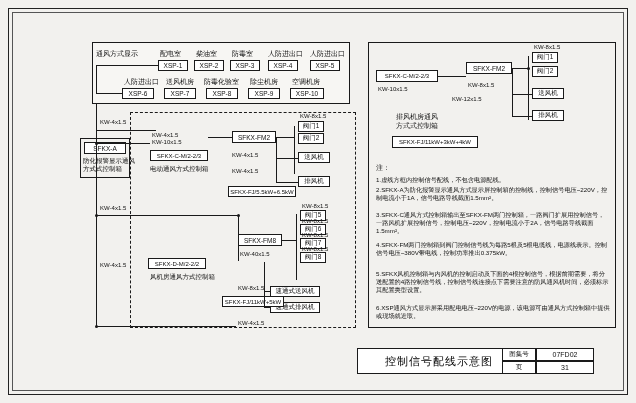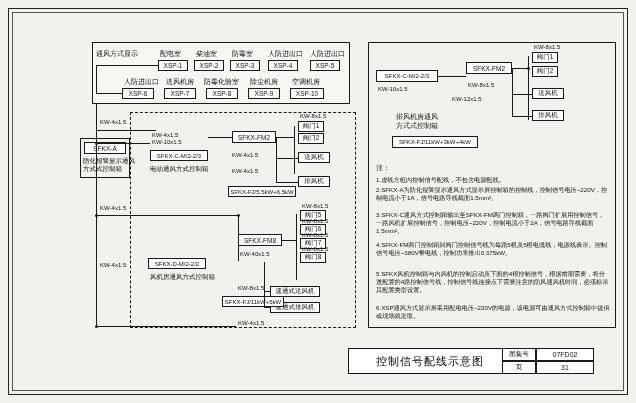--- a/index.html
+++ b/index.html
@@ -160,21 +160,21 @@
   <div class="lbl" style="left:396px;top:112px;font-size:7px;line-height:1.3;">排风机房通风<br>方式式控制箱</div>
 
   <div class="lbl" style="left:376px;top:164px;font-size:7px;">注：</div>
   <div class="note" style="left:376px;top:176px;width:234px;font-size:6.2px;">1.虚线方框内控制信号配线，不包含电源配线。</div>
   <div class="note" style="left:376px;top:186px;width:234px;font-size:6.2px;">2.SFKX-A为防化报警显示通风方式显示屏控制箱的控制线，控制信号电压~220V，控制电流小于1A，信号电路导线截面1.5mm²。</div>
   <div class="note" style="left:376px;top:211px;width:234px;font-size:6.2px;">3.SFKX-C通风方式控制箱输出至SFKX-FM两门控制箱，一路阀门扩展用控制信号，一路风机扩展控制信号，控制电压~220V，控制电流小于2A，信号电路导线截面1.5mm²。</div>
   <div class="note" style="left:376px;top:241px;width:234px;font-size:6.2px;">4.SFKX-FM两门控制箱到阀门控制信号线为每路5根及5根电缆线，电源线表示。控制信号电压~380V带电线，控制功率推出0.375kW。</div>
   <div class="note" style="left:376px;top:270px;width:234px;font-size:6.2px;">5.SFKX风机控制箱与内风机的控制启动及下面的4根控制信号，根据前期需要，将分送配置的4路控制信号线，控制信号线连接点下需要注意的防风通风机时间，必须标示其配置类型设置。</div>
   <div class="note" style="left:376px;top:304px;width:234px;font-size:6.2px;">6.XSP通风方式显示屏采用配电电压~220V的电源，该电源可由通风方式控制箱中提供或现场就近取。</div>
 
-  <div class="ttl" style="left:348px;top:348px;width:164px;height:26px;">
+  <div class="ttl" style="left:357px;top:348px;width:164px;height:26px;">
     <span style="font-size:11px;letter-spacing:1px;">控制信号配线示意图</span>
   </div>
   <div class="cell" style="left:502px;top:348px;width:34px;height:13px;font-size:6.5px;">图集号</div>
   <div class="cell" style="left:536px;top:348px;width:58px;height:13px;font-size:7px;">07FD02</div>
   <div class="cell" style="left:502px;top:361px;width:34px;height:13px;font-size:6.5px;">页</div>
   <div class="cell" style="left:536px;top:361px;width:58px;height:13px;font-size:7px;">31</div>
 
   <div class="dot" style="left:95px;top:142px;"></div>
   <div class="dot" style="left:95px;top:214px;"></div>
   <div class="dot" style="left:95px;top:325px;"></div>

